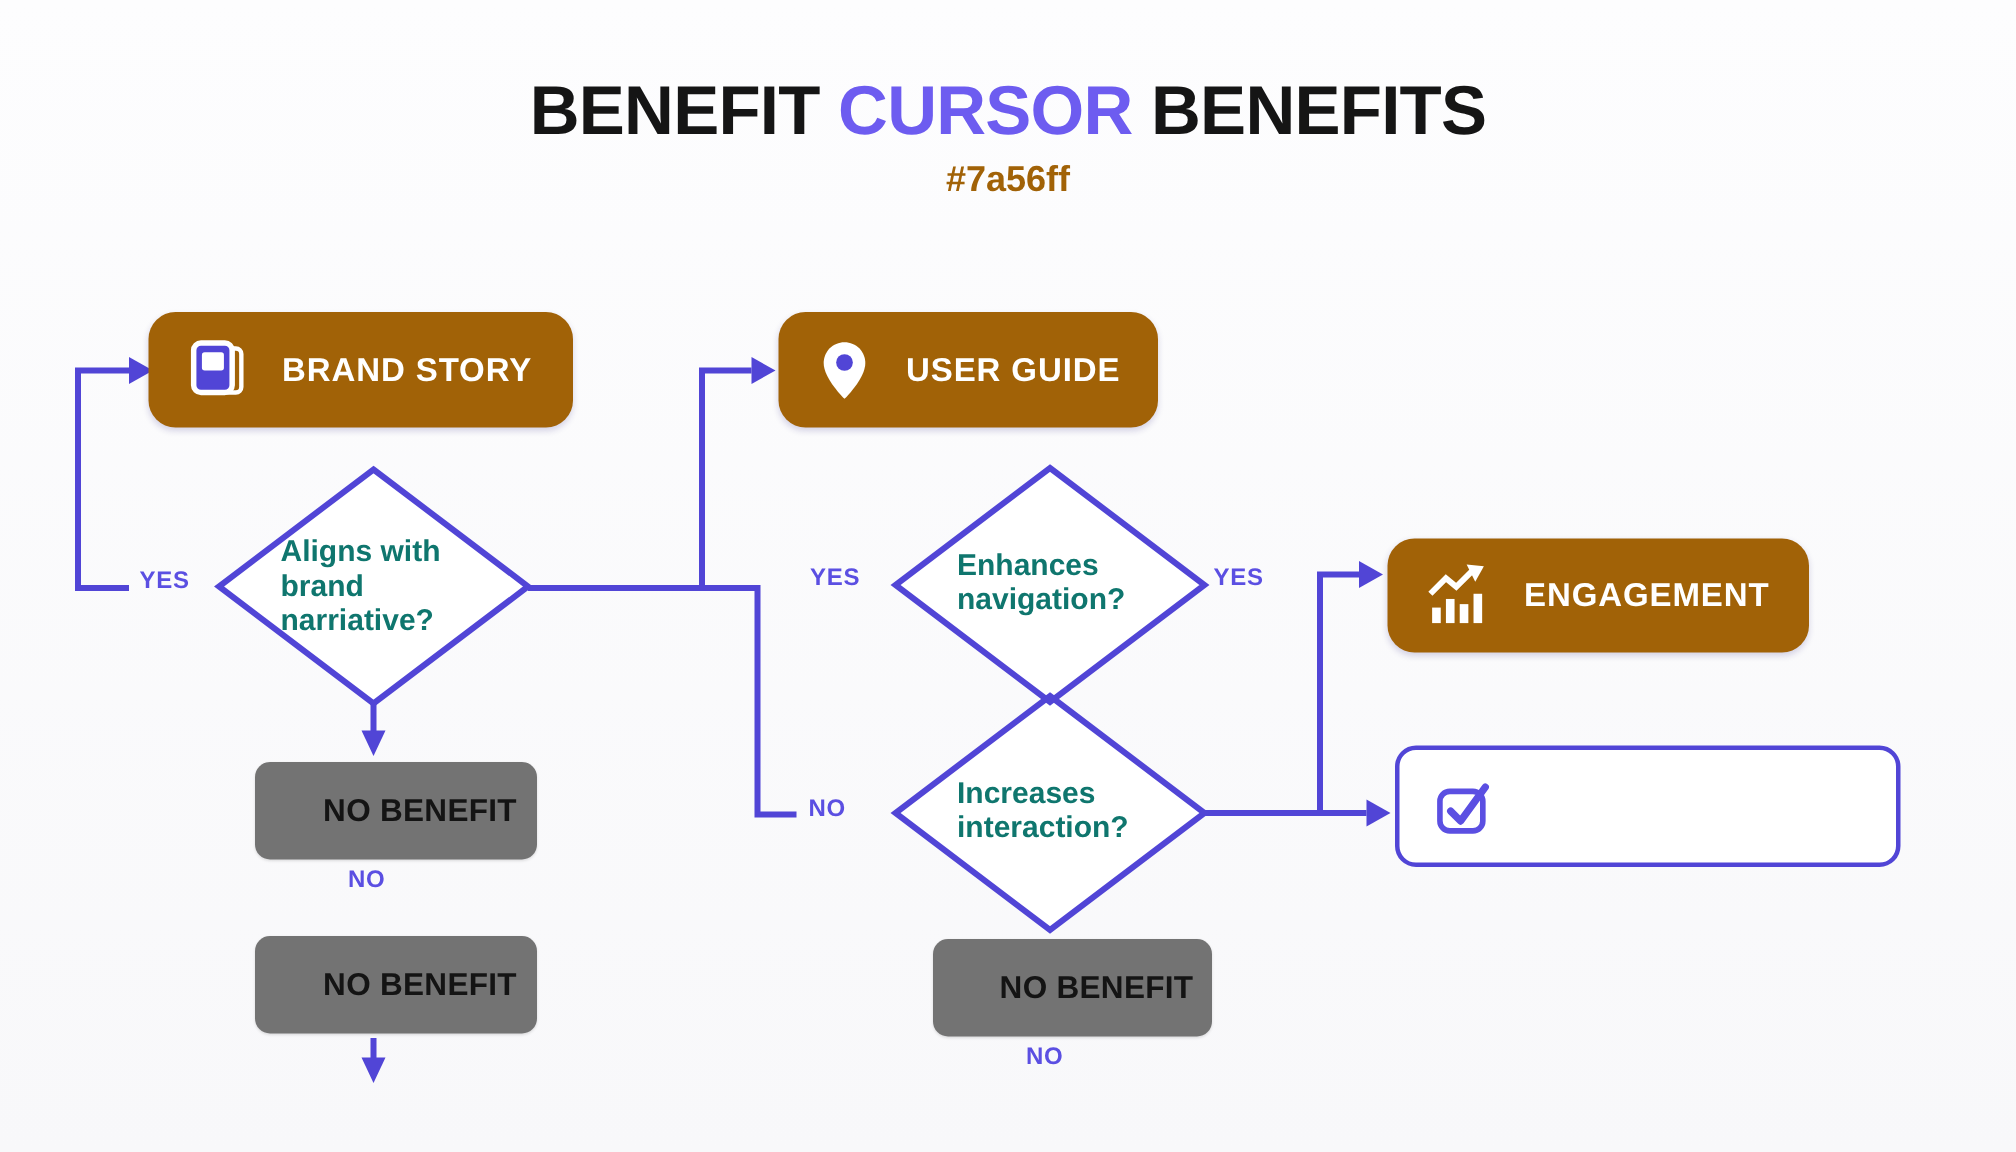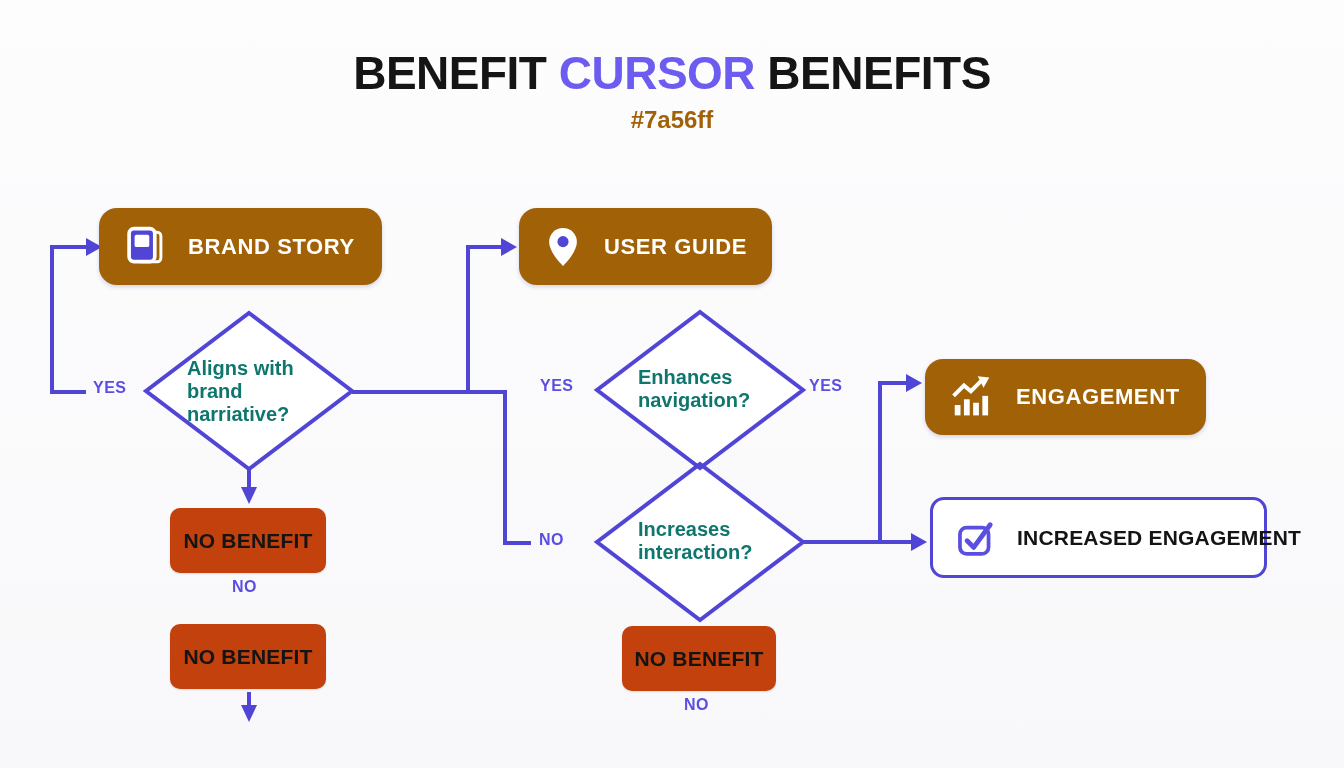--- a/index.html
+++ b/index.html
@@ -44,24 +44,25 @@
 
   .diamond-label{
     position:absolute;text-align:left;color:#0f766e;
     font-size:20px;font-weight:700;line-height:1.15;width:124px;
   }
   .dl-brand{left:187px;top:357px;}
   .dl-nav{left:638px;top:366px;}
   .dl-inter{left:638px;top:518px;}
 
   .gray-box{
-    position:absolute;background:#c2410c;border-radius:10px;
+    position:absolute;background:#737373;border-radius:10px;
     display:flex;align-items:center;justify-content:center;
     color:#141414;font-size:21px;font-weight:700;letter-spacing:.2px;
     box-shadow:0 1px 2px rgba(0,0,0,.12);
+    padding-left:32px;
   }
   .gb-l1{left:170px;top:508px;width:156px;height:65px;}
   .gb-l2{left:170px;top:624px;width:156px;height:65px;}
   .gb-m {left:622px;top:626px;width:154px;height:65px;}
 
   .edge-label{
     position:absolute;color:#5b4fe2;font-size:16px;font-weight:700;letter-spacing:.5px;
   }
   .el-yes-brand{left:93px;top:379px;}
   .el-yes-nav-l{left:540px;top:377px;}
@@ -145,21 +146,20 @@
       <polygon points="25,0 35,1 30,10" fill="#fff"></polygon>
     </svg>
     <span class="label">ENGAGEMENT</span>
   </div>
 
   <div class="outcome">
     <svg class="icon" width="44" height="40" viewBox="0 0 40 36">
       <rect x="4.5" y="8.5" width="26" height="24" rx="6" fill="none" stroke="#5b4fe2" stroke-width="3.4"></rect>
       <polyline points="11,20.5 17,26.5 32,6" fill="none" stroke="#5b4fe2" stroke-width="4.4" stroke-linecap="round" stroke-linejoin="round"></polyline>
     </svg>
-    <span class="label">INCREASED ENGAGEMENT</span>
   </div>
 
   <div class="diamond-label dl-brand">Aligns with brand narriative?</div>
   <div class="diamond-label dl-inter">Increases interaction?</div>
   <div class="diamond-label dl-nav">Enhances navigation?</div>
 
   <div class="gray-box gb-l1">NO BENEFIT</div>
   <div class="gray-box gb-l2">NO BENEFIT</div>
   <div class="gray-box gb-m">NO BENEFIT</div>
 

